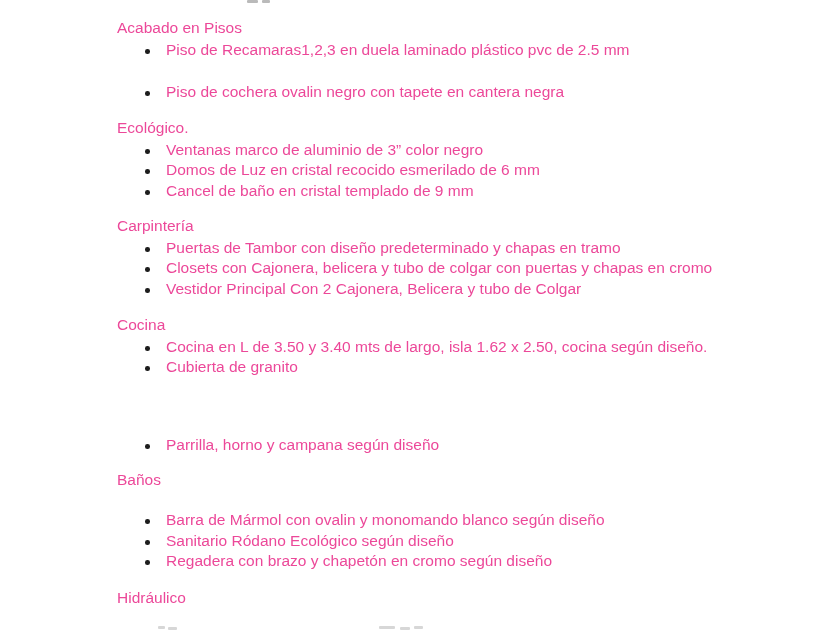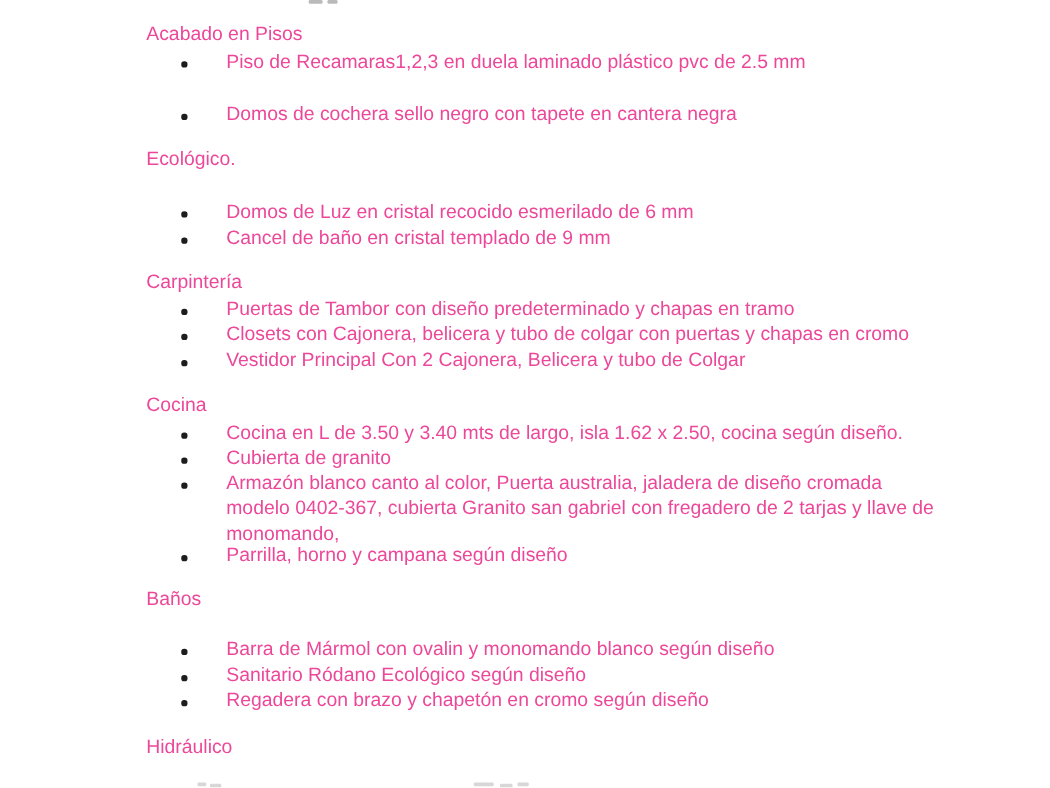--- a/index.html
+++ b/index.html
@@ -26,21 +26,20 @@
     white-space: nowrap;
   }
   .row {
     position: absolute;
     left: 145px;
     display: flex;
     align-items: flex-start;
     font-size: 15.5px;
     line-height: 20.3px;
     white-space: nowrap;
-    gap: 15px;
   }
   .dot {
     flex: none;
     width: 4.6px;
     height: 4.6px;
     border-radius: 50%;
     background: #1d1d1d;
     margin: 9.4px 16.4px 0 0;
   }
   .tline { display: block; }
@@ -60,24 +59,28 @@
   <div class="frag frag-top" style="left:247px; top:0; width:11px; height:2.5px;"></div>
   <div class="frag frag-top" style="left:262px; top:0; width:8px; height:3px;"></div>
 
   <div class="line" style="top:18px">Acabado en Pisos</div>
   <div class="row" style="top:40px">
     <span class="dot"></span>
     <span class="txt">Piso de Recamaras1,2,3 en duela laminado plástico pvc de 2.5 mm</span>
   </div>
   <div class="row" style="top:82px">
     <span class="dot"></span>
-    <span class="txt">Domos de cochera sello negro con tapete en cantera negra</span>
+    <span class="txt">Piso de cochera ovalin negro con tapete en cantera negra</span>
   </div>
 
   <div class="line" style="top:118px">Ecológico.</div>
+  <div class="row" style="top:140px">
+    <span class="dot"></span>
+    <span class="txt">Ventanas marco de aluminio de 3” color negro</span>
+  </div>
   <div class="row" style="top:160px">
     <span class="dot"></span>
     <span class="txt">Domos de Luz en cristal recocido esmerilado de 6 mm</span>
   </div>
   <div class="row" style="top:181px">
     <span class="dot"></span>
     <span class="txt">Cancel de baño en cristal templado de 9 mm</span>
   </div>
 
   <div class="line" style="top:216px">Carpintería</div>
@@ -96,28 +99,20 @@
 
   <div class="line" style="top:315px">Cocina</div>
   <div class="row" style="top:337px">
     <span class="dot"></span>
     <span class="txt">Cocina en L de 3.50 y 3.40 mts de largo, isla 1.62 x 2.50, cocina según diseño.</span>
   </div>
   <div class="row" style="top:357px">
     <span class="dot"></span>
     <span class="txt">Cubierta de granito</span>
   </div>
-  <div class="row" style="top:377px">
-    <span class="dot"></span>
-    <span class="txt">
-      <span class="tline">Armazón blanco canto al color, Puerta australia, jaladera de diseño cromada</span>
-      <span class="tline">modelo 0402-367, cubierta Granito san gabriel con fregadero de 2 tarjas y llave de</span>
-      <span class="tline">monomando,</span>
-    </span>
-  </div>
   <div class="row" style="top:435px">
     <span class="dot"></span>
     <span class="txt">Parrilla, horno y campana según diseño</span>
   </div>
 
   <div class="line" style="top:470px">Baños</div>
   <div class="row" style="top:510px">
     <span class="dot"></span>
     <span class="txt">Barra de Mármol con ovalin y monomando blanco según diseño</span>
   </div>

